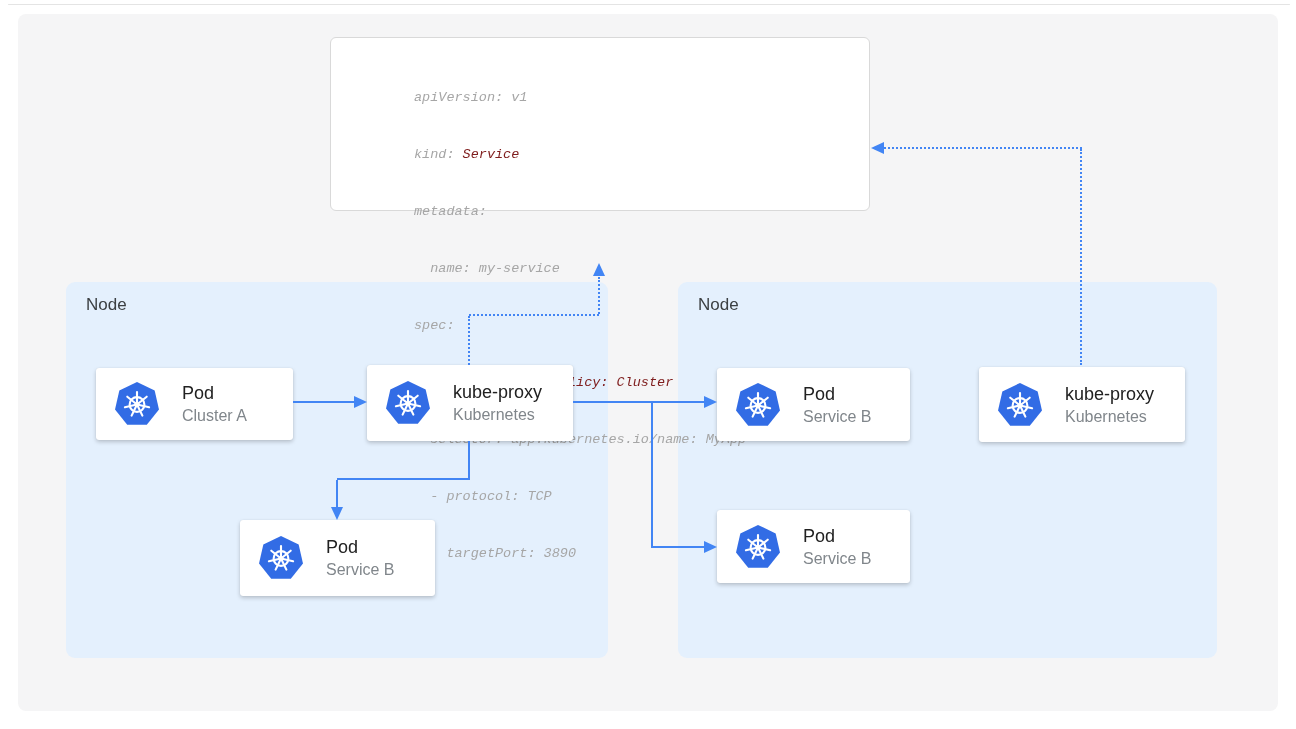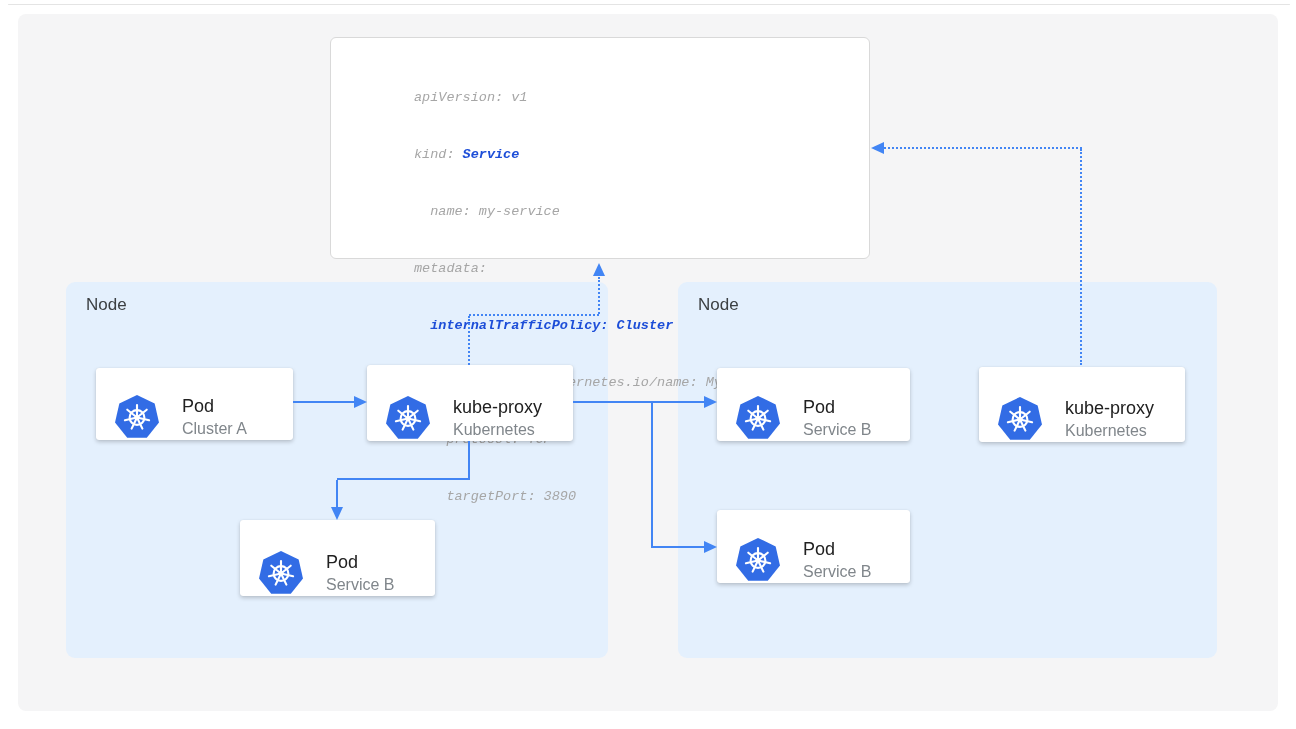--- a/index.html
+++ b/index.html
@@ -15,47 +15,47 @@
     border-top: 1px solid #e4e4e4; border-radius: 2px;
   }
 
   .canvas {
     position: absolute; left: 18px; top: 14px; width: 1260px; height: 697px;
     background: #f5f5f6; border-radius: 8px;
   }
 
   
   .yaml-box {
-    position: absolute; left: 330px; top: 37px; width: 540px; height: 222px;
+    position: absolute; left: 330px; top: 37px; width: 540px; height: 174px;
     background: #ffffff; border: 1px solid #d9d9d9; border-radius: 6px;
     box-sizing: border-box;
   }
   .code {
     position: absolute; left: 83px; top: 12px; right: 8px;
     font-family: "Liberation Mono", monospace; font-style: italic;
     font-size: 13.5px; line-height: 19px; color: #a6a6a6;
     white-space: pre;
   }
   .code-line { white-space: pre; }
-  .c-bold { font-weight: bold; color: #1d4ed8; }
+  .c-bold { font-weight: normal; color: #7f1d1d; }
 
   
   .node {
     position: absolute; background: var(--node-fill, #e4f0fd); border-radius: 9px;
   }
   .node-label {
     position: absolute; left: 20px; top: 13px;
     font-size: 17px; color: #3c4043;
   }
 
   
   .card {
     position: absolute; background: #ffffff; border-radius: 3px;
     box-shadow: 0 0 1px rgba(0,0,0,0.12), 0 2px 4px rgba(0,0,0,0.20);
-    display: flex; align-items: flex-end; box-sizing: border-box;
+    display: flex; align-items: center; box-sizing: border-box;
     padding-left: 18px;
   }
   .k8s-logo { width: 46px; height: 46px; flex: 0 0 46px; display: block; color: var(--kubernetes-blue, #326ce5); }
   .k8s-logo svg { display: block; width: 100%; height: 100%; }
   .card-text { margin-left: 22px; display: flex; flex-direction: column; }
   .card-title { font-size: 18px; color: #212121; line-height: 24px; }
   .card-subtitle { font-size: 16px; color: #80868b; line-height: 22px; }
 
   
   .line { position: absolute; background: var(--arrow, #4285f4); }
@@ -80,22 +80,23 @@
     <div class="node-label">Node</div>
   </div>
   <div class="node" style="left:678px; top:282px; width:539px; height:376px;">
     <div class="node-label">Node</div>
   </div>
 
   <div class="yaml-box">
     <div class="code">
       <div class="code-line"><span>apiVersion: v1</span><span class="c-bold"></span><span></span></div>
       <div class="code-line"><span>kind: </span><span class="c-bold">Service</span><span></span></div>
+      <div class="code-line"><span>metadata:</span><span class="c-bold"></span><span></span></div>
       <div class="code-line"><span>  name: my-service</span><span class="c-bold"></span><span></span></div>
-      <div class="code-line"><span>metadata:</span><span class="c-bold"></span><span></span></div>
+      <div class="code-line"><span>spec:</span><span class="c-bold"></span><span></span></div>
       <div class="code-line"><span>  </span><span class="c-bold">internalTrafficPolicy: Cluster</span><span></span></div>
       <div class="code-line"><span>  selector: app.kubernetes.io/name: MyApp</span><span class="c-bold"></span><span></span></div>
       <div class="code-line"><span>  - protocol: TCP</span><span class="c-bold"></span><span></span></div>
       <div class="code-line"><span>    targetPort: 3890</span><span class="c-bold"></span><span></span></div>
     </div>
   </div>
 
   <div class="card" style="left:96px; top:368px; width:197px; height:72px;">
     <span class="k8s-logo">
         <svg viewBox="0 0 100 100" xmlns="http://www.w3.org/2000/svg">

